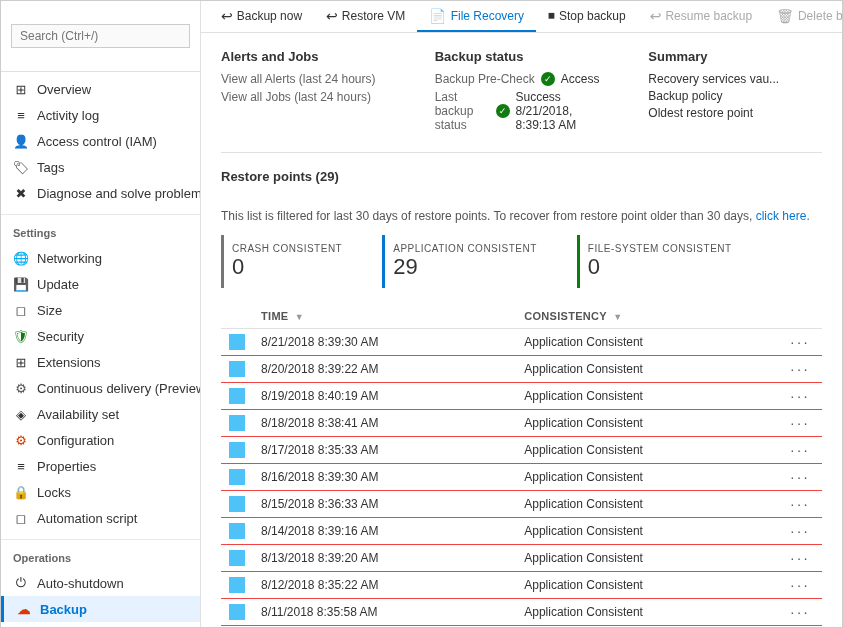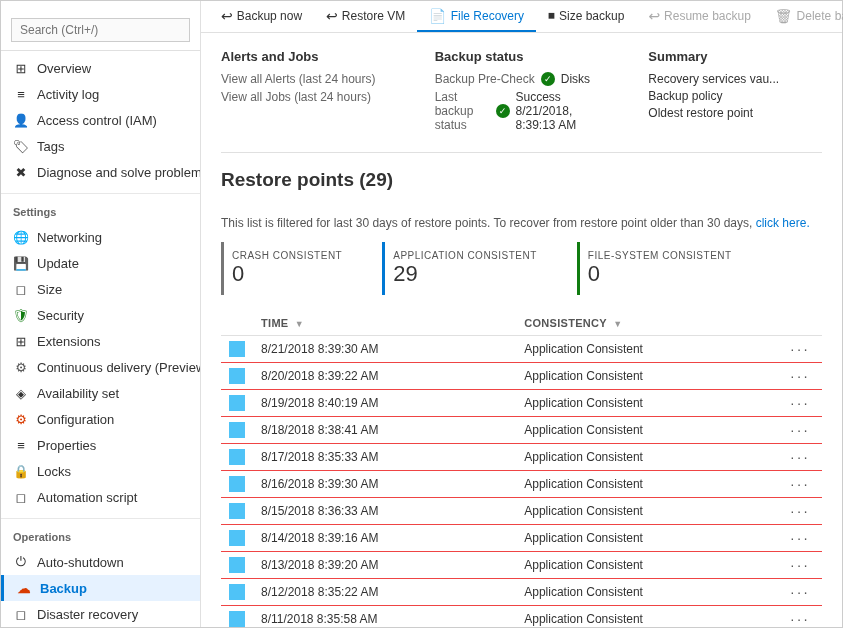--- a/index.html
+++ b/index.html
@@ -2,21 +2,21 @@
 <html><head>
   <meta charset="utf-8">
   <style>
     * { box-sizing: border-box; margin: 0; padding: 0; }
     body { font-family: 'Segoe UI', Arial, sans-serif; font-size: 12px; background: #f0f0f0; color: #333; width: 843px; height: 628px; overflow: hidden; display: flex; flex-direction: column; }
 
     .app-container { display: flex; height: 628px; width: 843px; background: #fff; border: 1px solid #ccc; }
 
     
     .sidebar { width: 200px; min-width: 200px; background: #fff; border-right: 1px solid #e0e0e0; display: flex; flex-direction: column; overflow-y: auto; overflow-x: hidden; }
-    .sidebar-search { padding: 8px 10px; border-bottom: 1px solid #e0e0e0; margin-top: 9px; }
+    .sidebar-search { padding: 23px 10px; border-bottom: 1px solid #e0e0e0; }
     .sidebar-search input { width: 100%; border: 1px solid #ccc; padding: 4px 8px; font-size: 12px; outline: none; background: #fafafa; }
     .sidebar-section { padding: 4px 0; }
     .sidebar-item { display: flex; align-items: center; padding: 5px 12px; cursor: pointer; color: #333; font-size: 13px; gap: 8px; white-space: nowrap; }
     .sidebar-item.active { background: #e6f2ff; color: #0078d4; font-weight: 600; border-left: 3px solid #0078d4; }
     .sidebar-item .icon { width: 16px; height: 16px; display: flex; align-items: center; justify-content: center; flex-shrink: 0; }
     .section-label { font-size: 11px; font-weight: 700; color: #666; padding: 8px 12px 2px; text-transform: none; }
     .sidebar-divider { border-top: 1px solid #e8e8e8; margin: 4px 0; }
 
     
     .main { flex: 1; display: flex; flex-direction: column; background: #fff; min-width: 0; }
@@ -37,21 +37,21 @@
     .summary-col h3 { font-size: 13px; font-weight: 600; color: #333; margin-bottom: 8px; }
     .summary-link { color: #0078d4; text-decoration: none; font-size: 12px; display: block; margin-bottom: 4px; }
     .summary-link span { color: #666; }
     .status-row { display: flex; align-items: center; gap: 6px; font-size: 12px; margin-bottom: 4px; }
     .status-dot { width: 14px; height: 14px; border-radius: 50%; background: #107c10; display: flex; align-items: center; justify-content: center; flex-shrink: 0; }
     .status-dot::after { content: '✓'; color: white; font-size: 9px; }
     .status-label { color: #666; }
     .summary-text { font-size: 12px; color: #333; margin-bottom: 3px; }
 
     
-    .section-title { font-size: 19px; font-weight: 600; margin-bottom: 8px; color: #333; }
+    .section-title { font-size: 13px; font-weight: 600; margin-bottom: 8px; color: #333; }
     .filter-text { font-size: 12px; color: #555; margin-bottom: 12px; margin-top: 25px; }
     .filter-text a { color: #0078d4; text-decoration: none; }
 
     
     .consistency-row { display: flex; gap: 0; margin-bottom: 16px; }
     .cons-item { padding: 8px 20px 8px 8px; border-left: 3px solid #ccc; margin-right: 20px; }
     .cons-item.crash { border-left-color: #767676; }
     .cons-item.app { border-left-color: #0078d4; }
     .cons-item.fs { border-left-color: #107c10; }
     .cons-label { font-size: 10px; font-weight: 400; color: #555; text-transform: uppercase; letter-spacing: 0.5px; }
@@ -181,21 +181,21 @@
       <div class="toolbar-btn">
         <span class="tb-icon">↩</span>
         <span>Restore VM</span>
       </div>
       <div class="toolbar-btn active">
         <span class="tb-icon">📄</span>
         <span>File Recovery</span>
       </div>
       <div class="toolbar-btn">
         <span class="tb-icon">⏹</span>
-        <span>Size backup</span>
+        <span>Stop backup</span>
       </div>
       <div class="toolbar-btn disabled">
         <span class="tb-icon">↩</span>
         <span>Resume backup</span>
       </div>
       <div class="toolbar-btn disabled">
         <span class="tb-icon">🗑</span>
         <span>Delete backup data</span>
       </div>
     </div>
@@ -214,21 +214,21 @@
             <span>View all Jobs</span>
             <span>(last 24 hours)</span>
           </a>
         </div>
 
         <div class="summary-col">
           <h3>Backup status</h3>
           <div class="status-row">
             <span class="status-label">Backup Pre-Check</span>
             <span class="status-dot"></span>
-            <span>Disks</span>
+            <span>Access</span>
           </div>
           <div class="status-row">
             <span class="status-label">Last backup status</span>
             <span class="status-dot"></span>
             <span>Success 8/21/2018, 8:39:13 AM</span>
           </div>
         </div>
 
         <div class="summary-col">
           <h3>Summary</h3>

